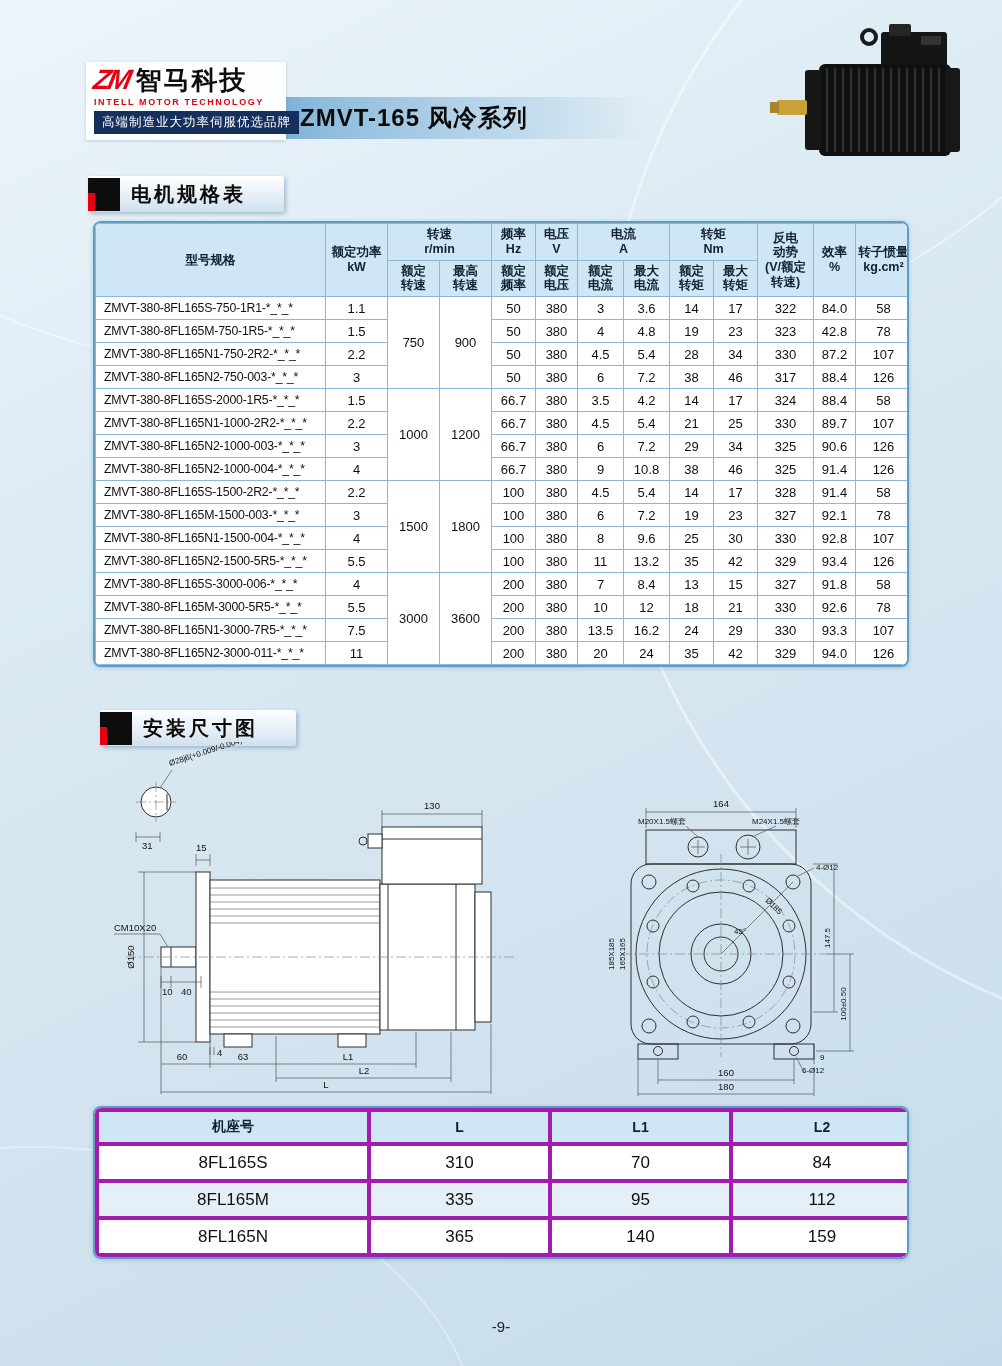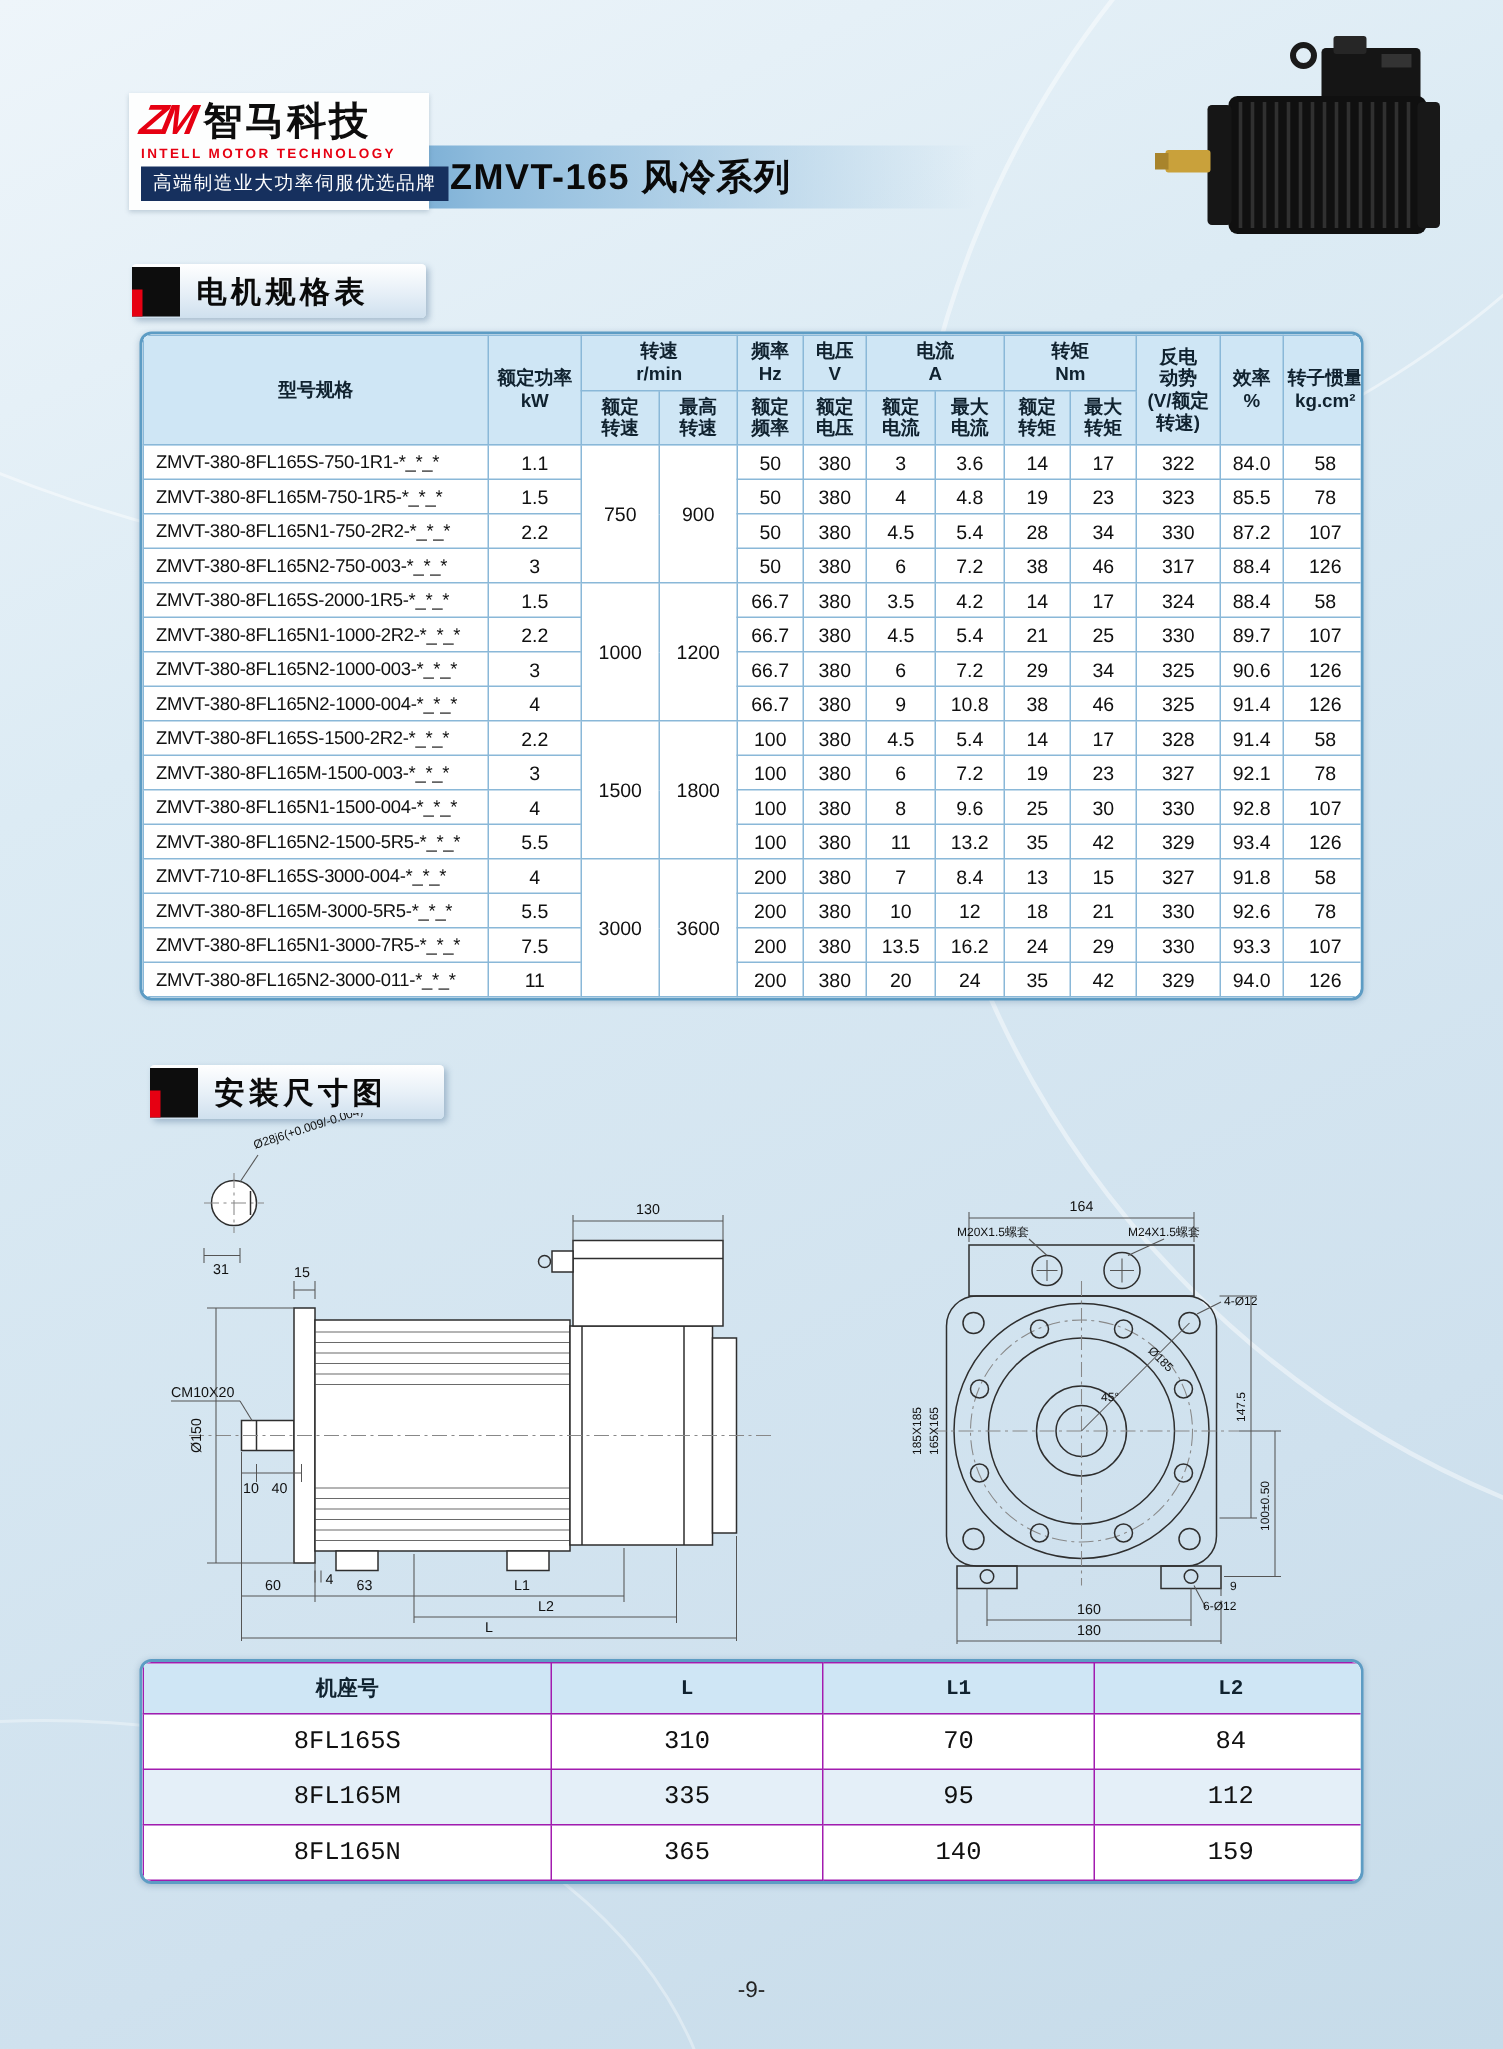--- a/index.html
+++ b/index.html
@@ -46,21 +46,21 @@
   .spec-table th,.spec-table td{border:1px solid #8ab8d8;}
   .spec-table thead th{background:#cfe6f5;font-size:12.5px;font-weight:600;white-space:pre-line;
     line-height:1.18;padding:3px 1px;color:#10222f;vertical-align:middle;text-align:center;}
   .spec-table tbody td{font-size:13px;height:23px;text-align:center;padding:0 1px;color:#101010;vertical-align:middle;}
   .spec-table td.model{text-align:left;padding-left:8px;font-size:12.3px;letter-spacing:-0.2px;white-space:nowrap;}
   .spec-table td.speed{font-size:13px;}
 
   
   .frame-wrap{position:absolute;left:93px;top:1106px;width:816px;border:2px solid #5d9cc4;border-radius:8px;
     overflow:hidden;background:#fff;box-shadow:0 1px 4px rgba(40,80,120,.25);}
-  .frame-table th,.frame-table td{border:1px solid #a21caf;font-family:Liberation Mono, monospace;}
+  .frame-table th,.frame-table td{border:4px solid #a21caf;}
   .frame-table thead th{background:#cfe6f5;height:34px;font-size:14px;font-weight:600;color:#10222f;}
   .frame-table tbody td{height:37px;font-size:17px;text-align:center;color:#101010;}
   .frame-table tbody tr:nth-child(even){background:#e4eff8;}
 
   
   .drawings{position:absolute;left:86px;top:742px;width:830px;height:356px;}
   .ln{fill:#ffffff;stroke:#2e2e2e;stroke-width:1;}
   .lnf{fill:none;stroke:#2e2e2e;stroke-width:1;}
   .fin{stroke:#4a4a4a;stroke-width:.55;}
   .cl{stroke:#888;stroke-width:.7;stroke-dasharray:10 3 2 3;fill:none;}
@@ -188,21 +188,21 @@
           <tr>
             <td class="model">ZMVT-380-8FL165M-750-1R5-*_*_*</td>
             <td>1.5</td>
             <td>50</td>
             <td>380</td>
             <td>4</td>
             <td>4.8</td>
             <td>19</td>
             <td>23</td>
             <td>323</td>
-            <td>85.5</td>
+            <td>42.8</td>
             <td>78</td>
           </tr>
           <tr>
             <td class="model">ZMVT-380-8FL165N1-750-2R2-*_*_*</td>
             <td>2.2</td>
             <td>50</td>
             <td>380</td>
             <td>4.5</td>
             <td>5.4</td>
             <td>28</td>
@@ -326,21 +326,21 @@
             <td>380</td>
             <td>11</td>
             <td>13.2</td>
             <td>35</td>
             <td>42</td>
             <td>329</td>
             <td>93.4</td>
             <td>126</td>
           </tr>
           <tr>
-            <td class="model">ZMVT-710-8FL165S-3000-004-*_*_*</td>
+            <td class="model">ZMVT-380-8FL165S-3000-006-*_*_*</td>
             <td>4</td>
             <td rowspan="4" class="speed">3000</td>
             <td rowspan="4" class="speed">3600</td>
             <td>200</td>
             <td>380</td>
             <td>7</td>
             <td>8.4</td>
             <td>13</td>
             <td>15</td>
             <td>327</td>

